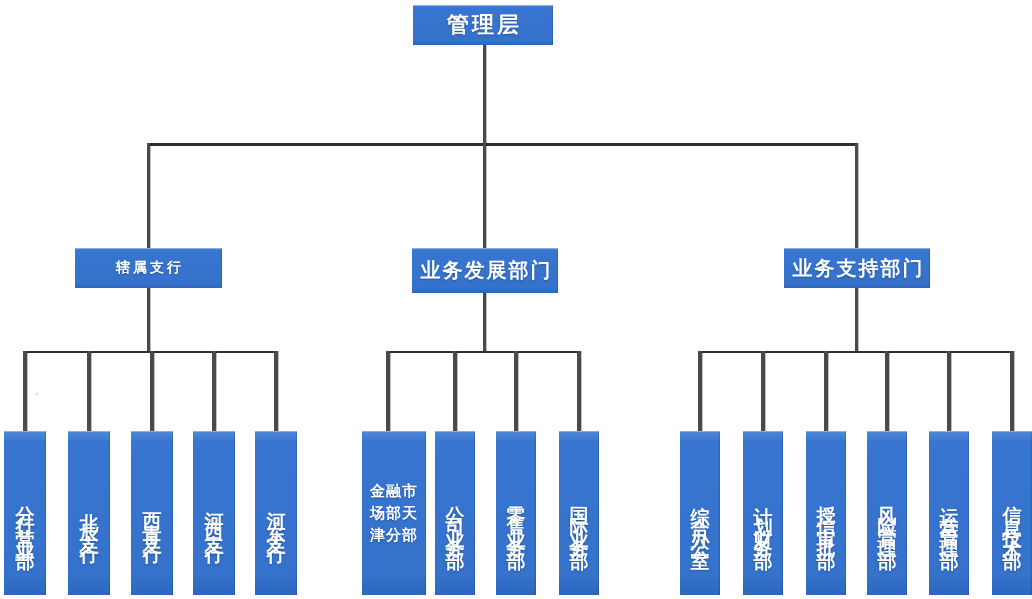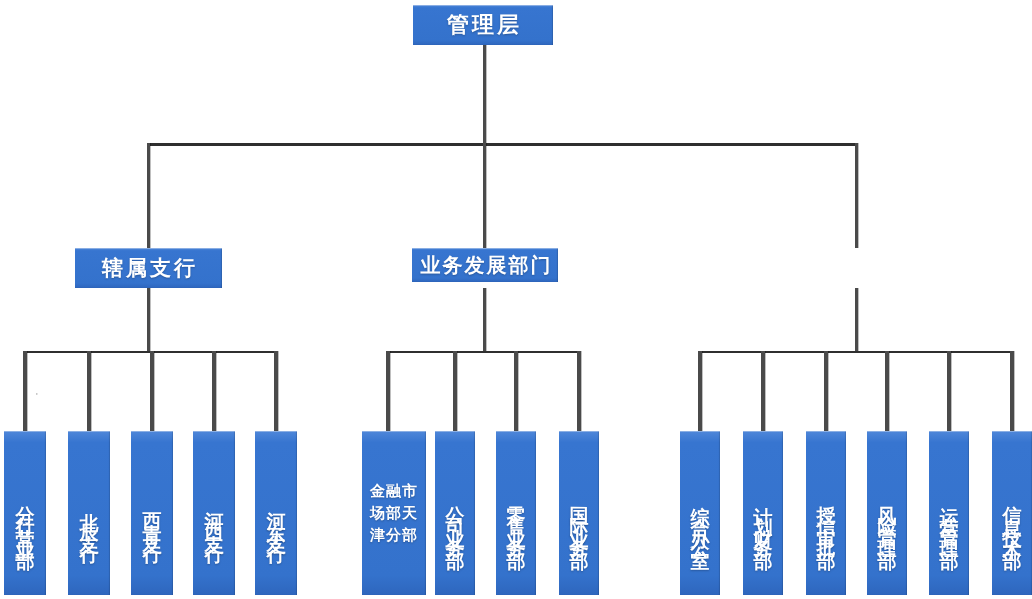--- a/index.html
+++ b/index.html
@@ -33,21 +33,21 @@
     color: #ffffff;
     display: flex;
     align-items: center;
     justify-content: center;
     box-sizing: border-box;
     box-shadow: inset 0 1px 0 rgba(255,255,255,0.35), inset -1px 0 1px rgba(0,0,0,0.15);
     font-weight: bold;
     text-shadow: 0 1px 2px rgba(0,0,0,0.25);
   }
   .node-h {
-    font-size: 21px;
+    font-size: 14px;
     letter-spacing: 3px;
     padding-left: 3px; 
   }
   .node-root { font-size: 22px; }
   .node-v {
     writing-mode: vertical-rl;
     text-orientation: upright;
     font-size: 19px;
     letter-spacing: 11px;
     padding-top: 11px; 
@@ -100,21 +100,22 @@
   <div class="vline" style="left:698px;  top:351px; width:4px; height:86px;"></div>
   <div class="vline" style="left:761px;  top:351px; width:4px; height:86px;"></div>
   <div class="vline" style="left:824px;  top:351px; width:4px; height:86px;"></div>
   <div class="vline" style="left:885px;  top:351px; width:4px; height:86px;"></div>
   <div class="vline" style="left:947px;  top:351px; width:4px; height:86px;"></div>
   <div class="vline" style="left:1010px; top:351px; width:4px; height:86px;"></div>
 
   <div class="node node-h node-root" style="left:413px; top:5px; width:140px; height:40px;">管理层</div>
 
   <div class="node node-h" style="left:75px; top:248px; width:147px; height:40px;">辖属支行</div>
-  <div class="node node-h" style="left:412px; top:248px; width:146px; height:34px; font-size:20px; letter-spacing:2px;">业务发展部门</div>
+  <div class="node node-h" style="left:412px; top:248px; width:146px; height:45px; font-size:20px; letter-spacing:2px;">业务发展部门</div>
+  <div class="node node-h" style="left:784px; top:248px; width:146px; height:40px; font-size:20px; letter-spacing:2px;">业务支持部门</div>
 
   <div class="node node-v" style="left:4px; top:431px; width:42px; height:164px;">分行营业部</div>
   <div class="node node-v" style="left:68px; top:431px; width:42px; height:164px;">北辰支行</div>
   <div class="node node-v" style="left:131px; top:431px; width:42px; height:164px;">西青支行</div>
   <div class="node node-v" style="left:193px; top:431px; width:42px; height:164px;">河西支行</div>
   <div class="node node-v" style="left:255px; top:431px; width:42px; height:164px;">河东支行</div>
 
   <div class="node node-wrap" style="left:362px; top:431px; width:64px; height:164px;">金融市场部天津分部</div>
   <div class="node node-v" style="left:435px; top:431px; width:40px; height:164px;">公司业务部</div>
   <div class="node node-v" style="left:496px; top:431px; width:40px; height:164px;">零售业务部</div>

